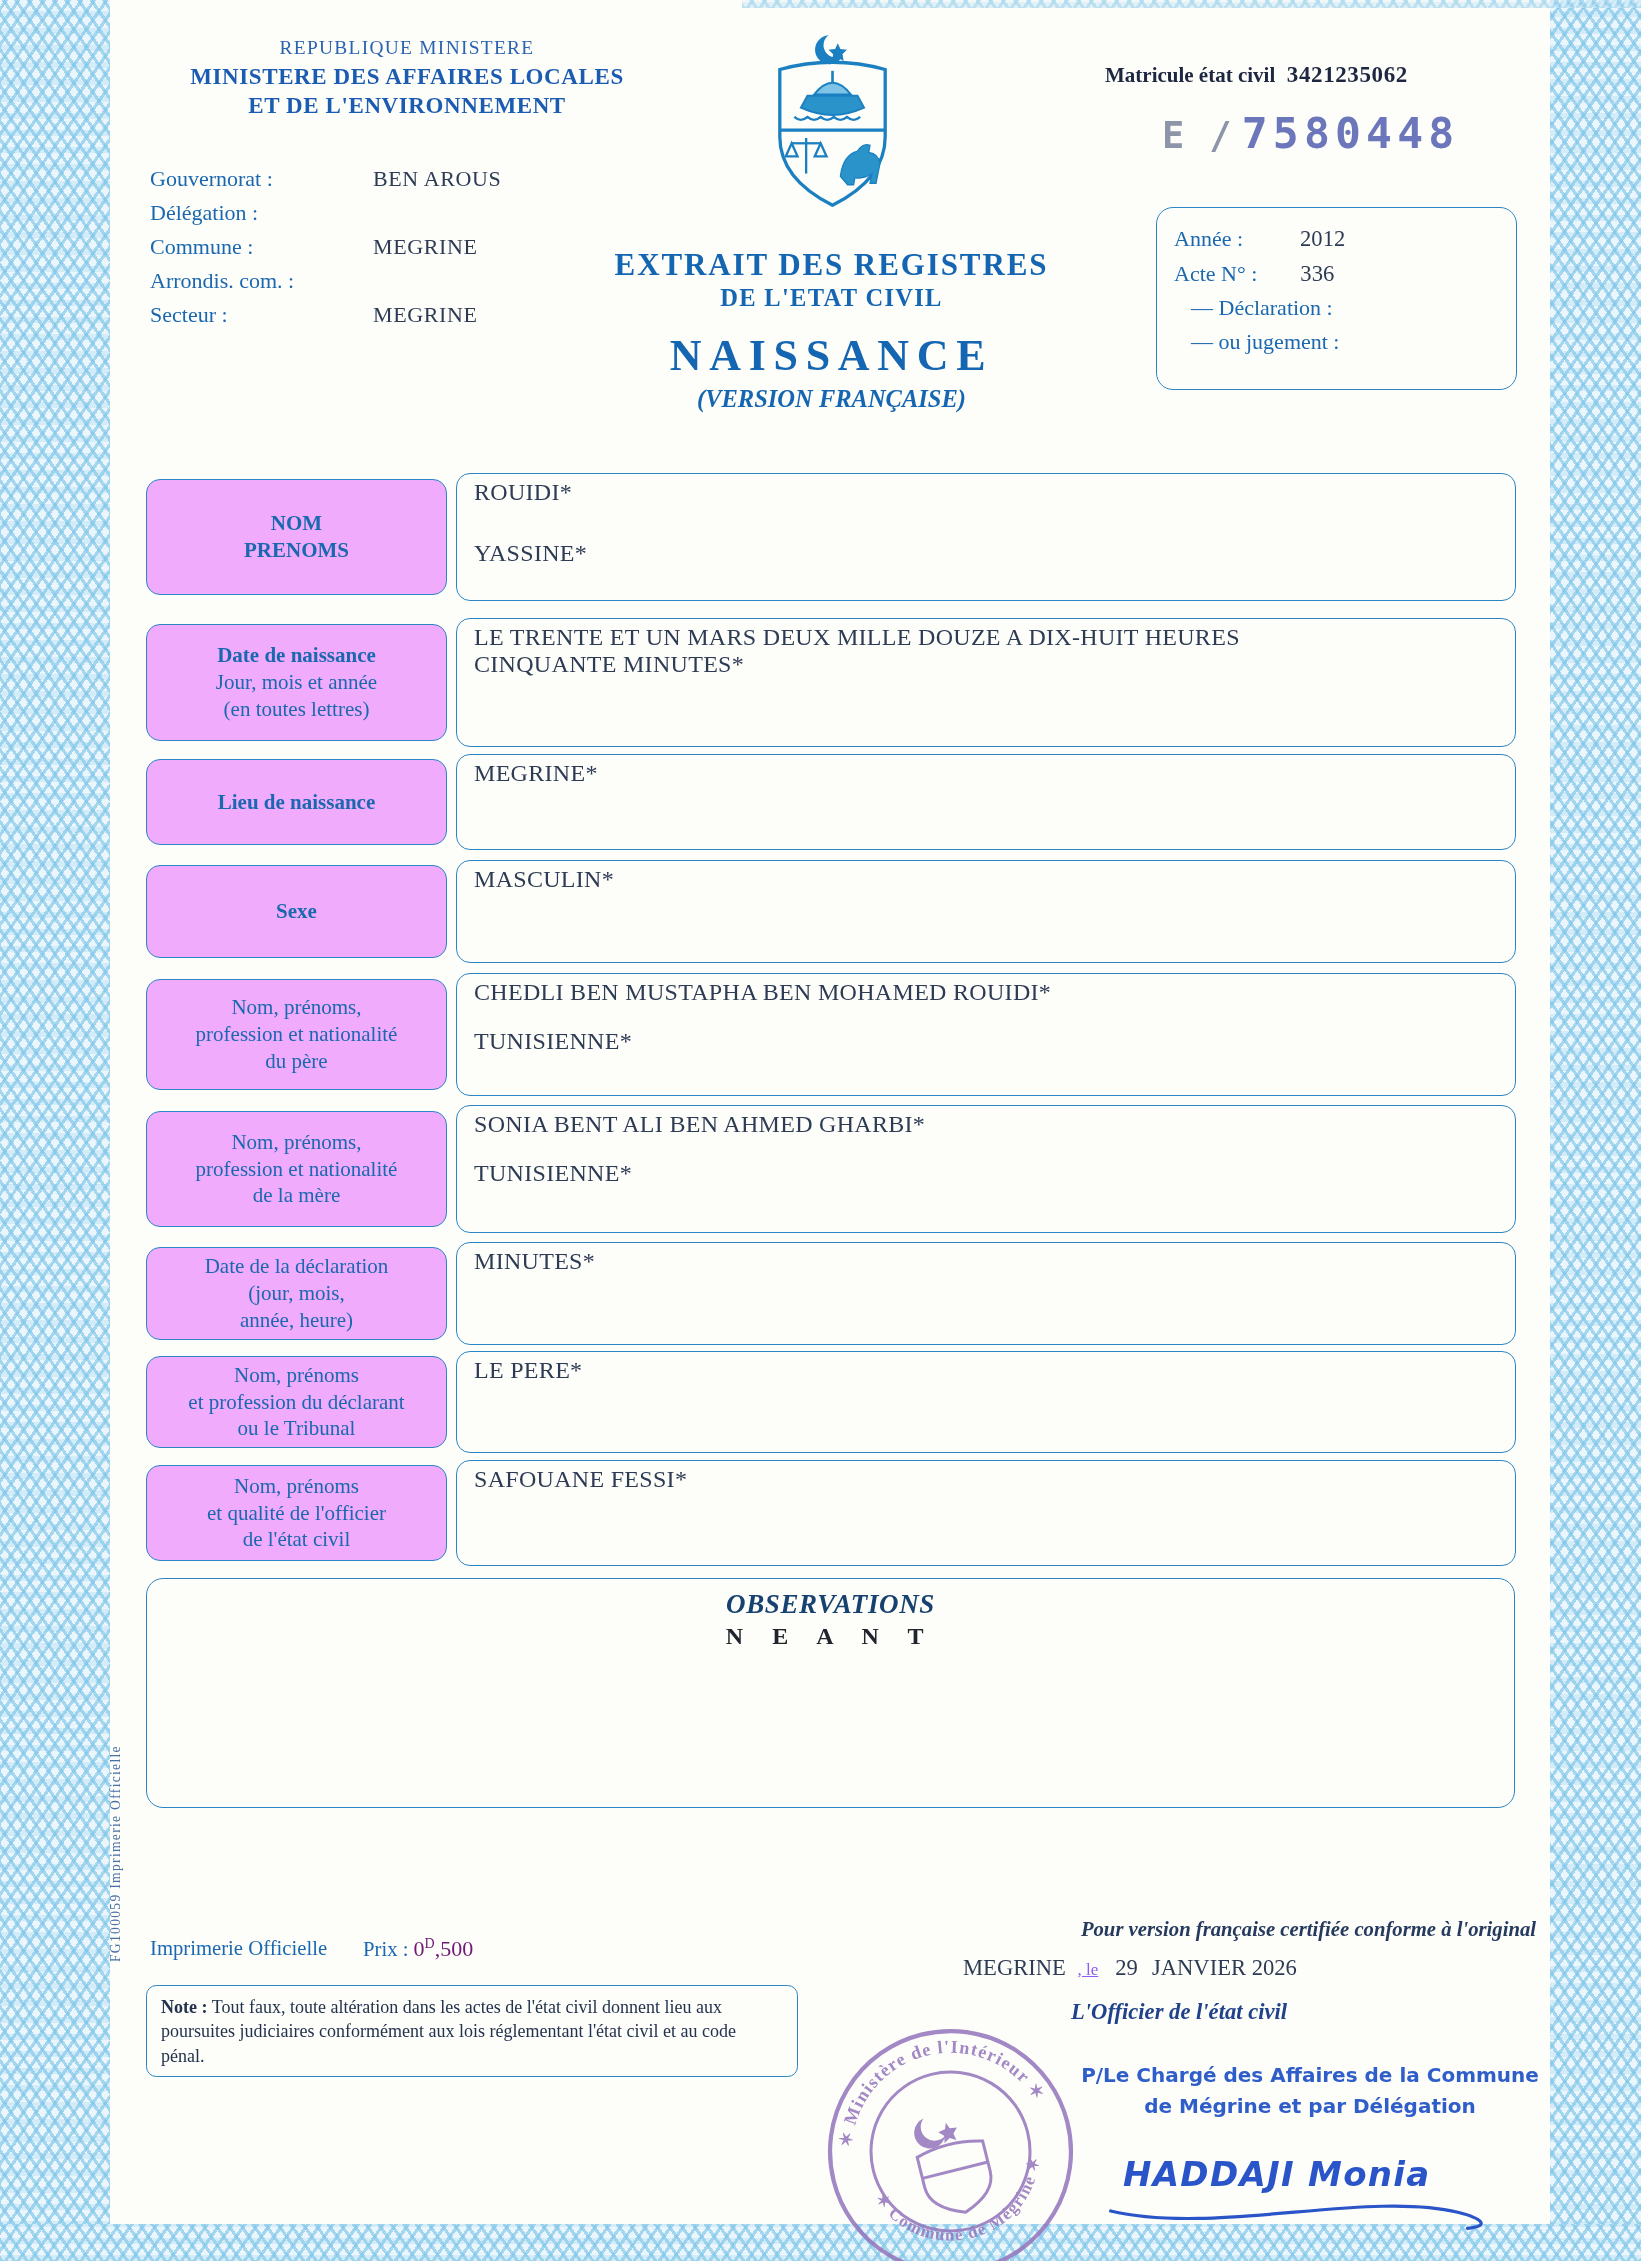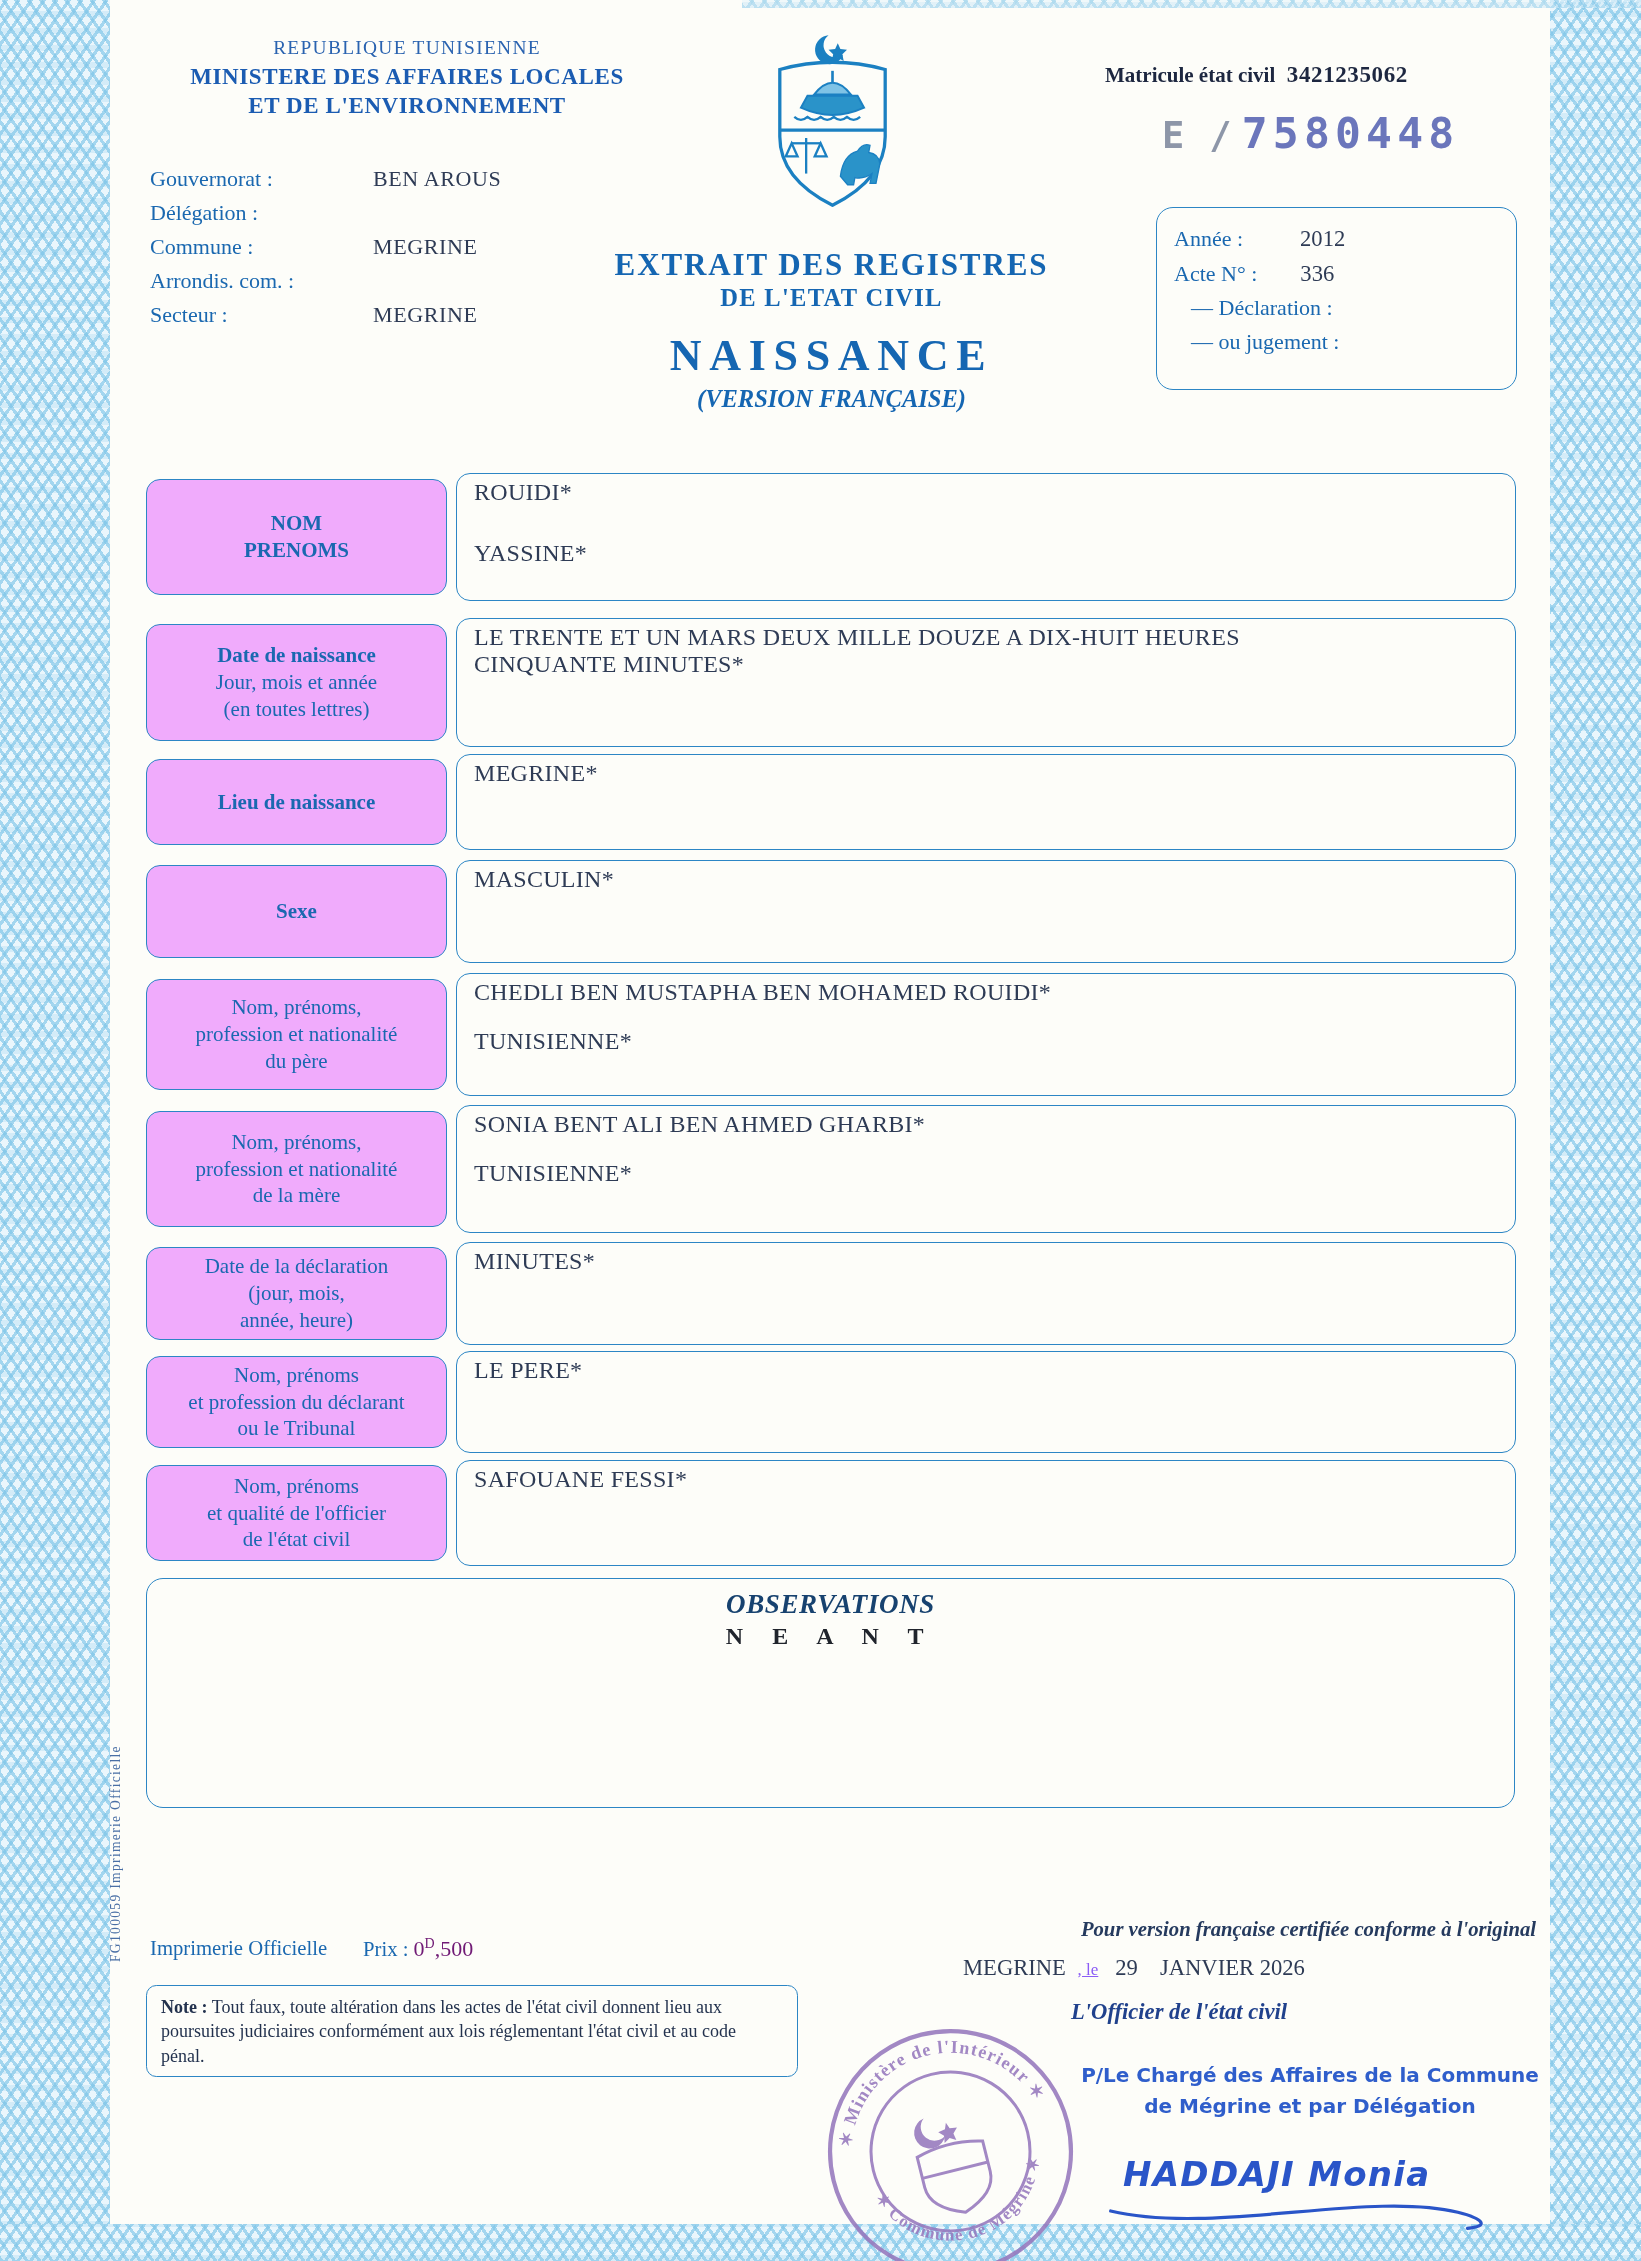--- a/index.html
+++ b/index.html
@@ -85,21 +85,21 @@
   .prix sup { font-size:14px; }
 
   .note-box { position:absolute; left:146px; top:1985px; width:652px; height:92px;
               border:1.6px solid #2c86c5; border-radius:10.3px; padding:9px 14px;
               font-size:18px; line-height:1.35; color:#23324e; }
 
   .certif { position:absolute; left:968px; top:1918px; width:568px; text-align:right;
             font-size:20.7px; font-style:italic; font-weight:bold; color:#253a5e; }
   .place-date { position:absolute; left:963px; top:1955px; display:flex; align-items:baseline; font-size:22.6px; color:#2e3b55; }
   .place-date .le { font-size:17px; color:#8b5cf6; margin:0 17px 0 11.6px;text-decoration:underline; }
-  .place-date .rest { margin-left:22px; }
+  .place-date .rest { margin-left:14px; }
   .officier { position:absolute; left:1071px; top:1999px; font-size:22.6px; font-weight:bold; font-style:italic; color:#20418c; }
 
   .delegation { position:absolute; left:1071px; top:2060px; width:478px; text-align:center;
                 font-family:"DejaVu Sans", sans-serif; font-weight:bold;
                 font-size:20px; line-height:1.55; color:#2f5ecb; }
   .signature { position:absolute; left:1123px; top:2154px; font-family:"DejaVu Sans", sans-serif;
                font-weight:bold; font-style:italic; font-size:34px; color:#2a55c8; letter-spacing:1.3px; }
   .sig-swoosh { position:absolute; left:1097px; top:2193px; }
 
   .stamp { position:absolute; left:818px; top:2019px; width:265px; height:265px;
@@ -110,21 +110,21 @@
 <body>
 
 <div class="page">
 
   <div class="guilloche left"></div>
   <div class="guilloche right"></div>
   <div class="guilloche bottom"></div>
   <div class="guilloche top"></div>
 
   <div class="hdr-left">
-    <div class="republic">REPUBLIQUE TUNISIENNE</div>
+    <div class="republic">REPUBLIQUE MINISTERE</div>
     <div class="ministry">MINISTERE DES AFFAIRES LOCALES</div>
     <div class="ministry2">ET DE L'ENVIRONNEMENT</div>
   </div>
 
   <div class="loc-block">
     <div class="loc-row">
       <span class="loc-label">Gouvernorat :</span>
       <span class="loc-value">BEN AROUS</span>
     </div>
     <div class="loc-row">

